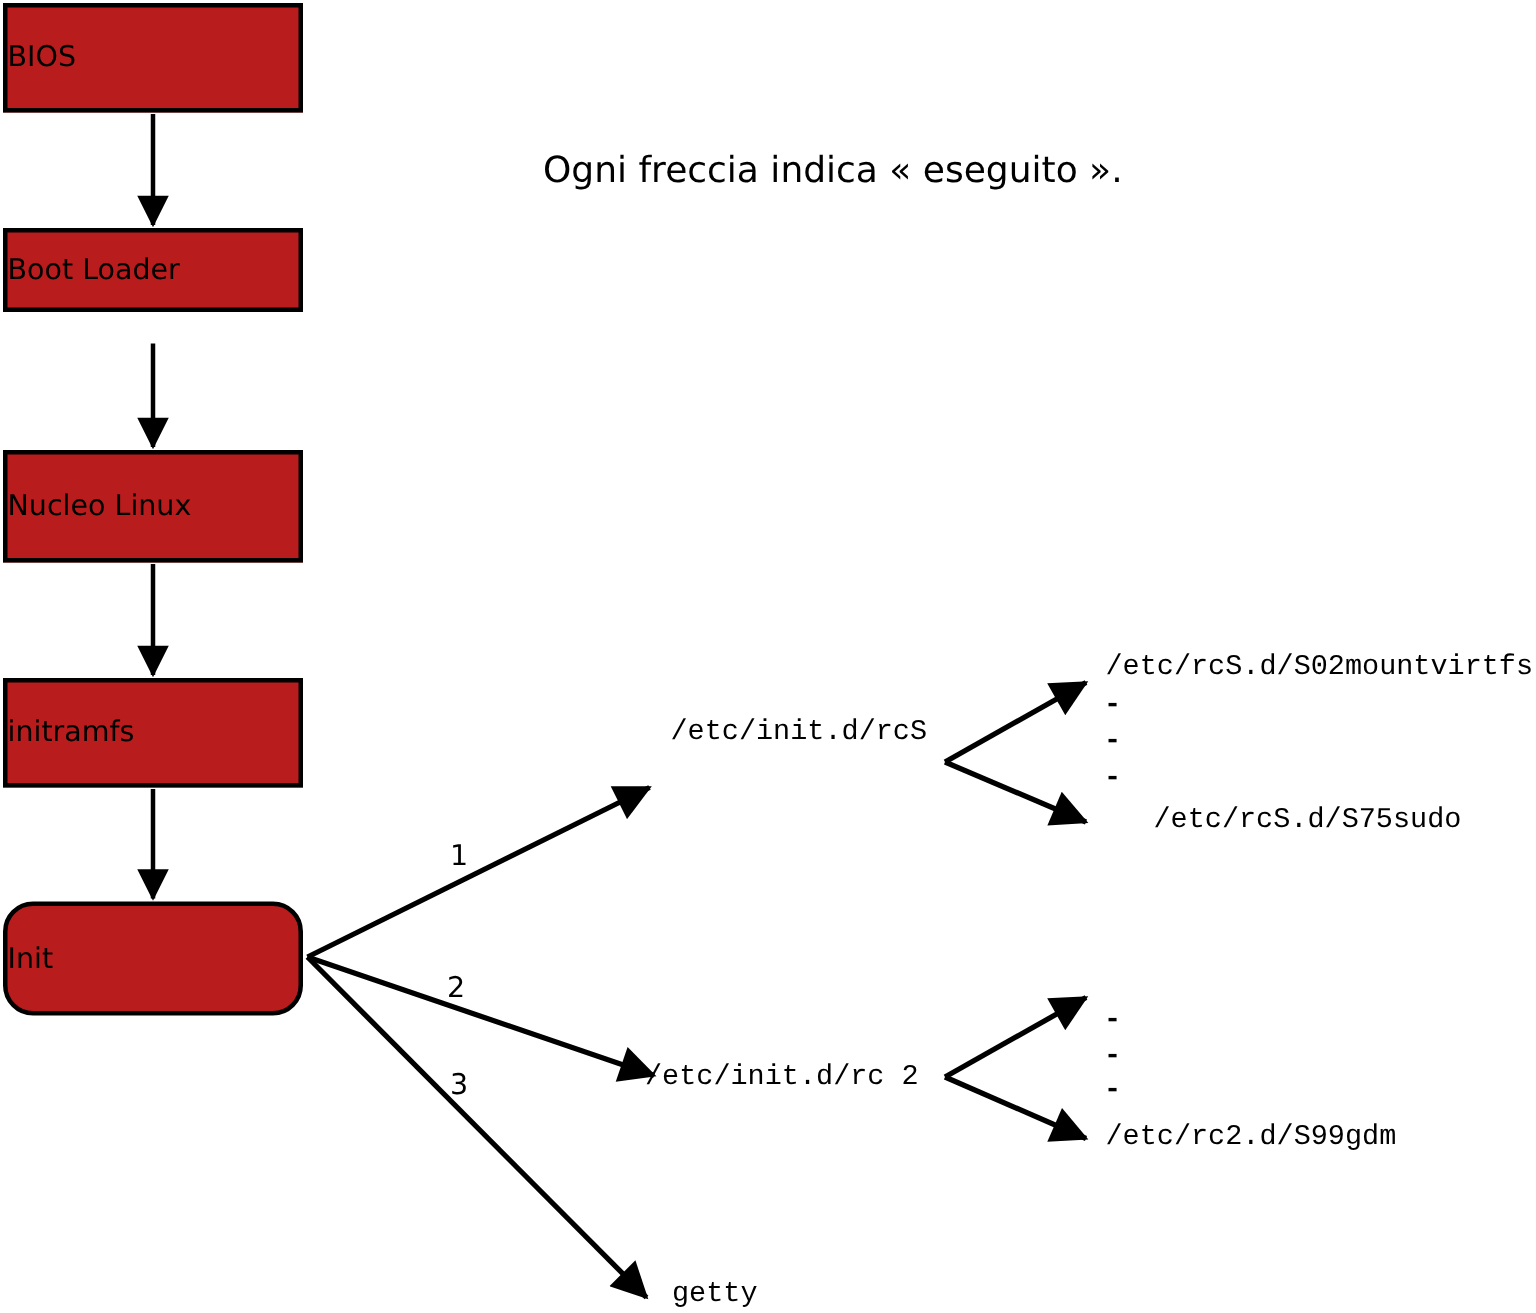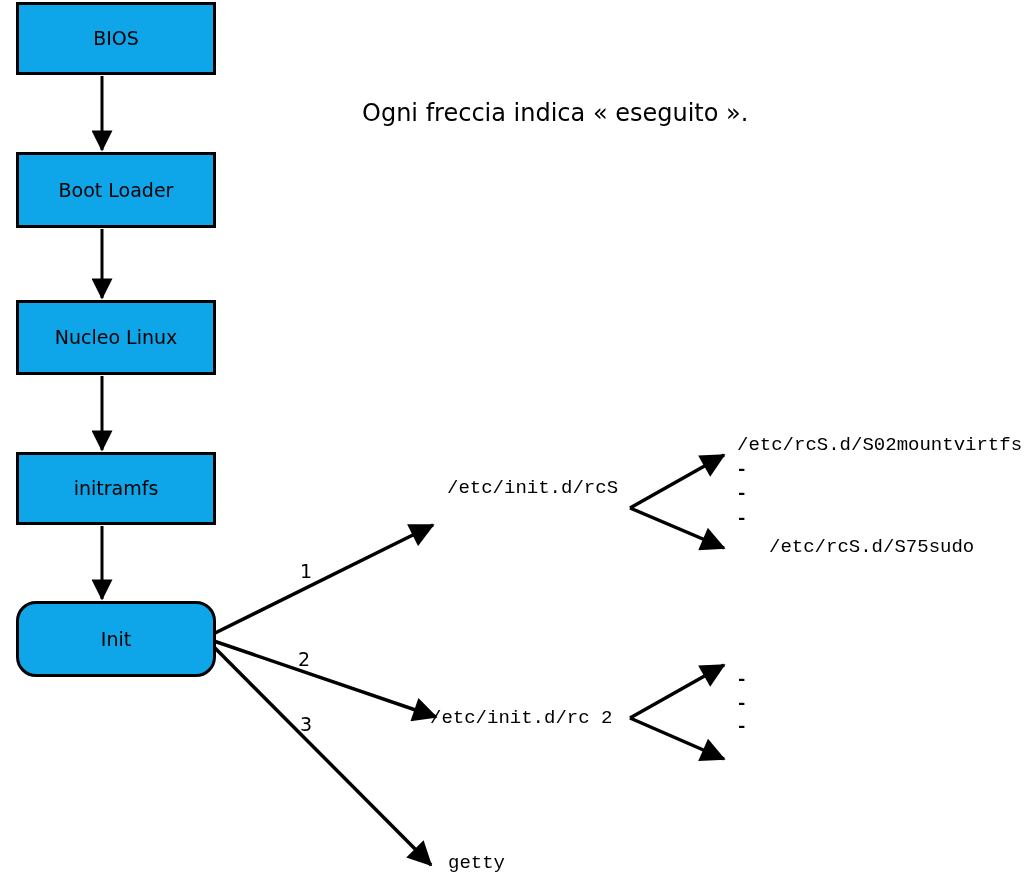--- a/index.html
+++ b/index.html
@@ -18,28 +18,27 @@
   }
   .wires {
     position: absolute;
     left: 0;
     top: 0;
     width: 1024px;
     height: 875px;
   }
   .box {
     position: absolute;
-    left: 16px;
+    left: 2px;
     width: 200px;
     box-sizing: border-box;
     border: 3px solid #000000;
-    background: #0ea5e9;
+    background: #b91c1c;
     display: flex;
     align-items: center;
-    justify-content: center;
     font-size: 19px;
     line-height: 1;
     white-space: nowrap;
   }
   .note {
     position: absolute;
     transform: translateY(-50%);
     font-size: 24px;
     white-space: nowrap;
   }
@@ -87,21 +86,21 @@
 
     <line x1="630" y1="718" x2="724" y2="665" stroke="#000000" stroke-width="3.5" marker-end="url(#ah)"></line>
     <line x1="630" y1="718" x2="724" y2="759" stroke="#000000" stroke-width="3.5" marker-end="url(#ah)"></line>
   </svg>
 
   <div class="note" style="left:362px; top:113px;">Ogni freccia indica « eseguito ».</div>
 
   <div class="box" style="top:2px;   height:73px;">
     <span>BIOS</span>
   </div>
-  <div class="box" style="top:152px; height:76px;">
+  <div class="box" style="top:152px; height:56px;">
     <span>Boot Loader</span>
   </div>
   <div class="box" style="top:300px; height:75px;">
     <span>Nucleo Linux</span>
   </div>
   <div class="box" style="top:452px; height:73px;">
     <span>initramfs</span>
   </div>
   <div class="box" style="top:601px; height:76px;border-radius:20px;">
     <span>Init</span>
@@ -115,16 +114,17 @@
   <div class="mono" style="left:737px; top:445px;">/etc/rcS.d/S02mountvirtfs</div>
   <div class="mono dash" style="left:736px; top:470px;">-</div>
   <div class="mono dash" style="left:736px; top:494px;">-</div>
   <div class="mono dash" style="left:736px; top:519px;">-</div>
   <div class="mono" style="left:769px; top:547px;">/etc/rcS.d/S75sudo</div>
 
   <div class="mono" style="left:430px; top:718px;">/etc/init.d/rc 2</div>
   <div class="mono dash" style="left:736px; top:680px;">-</div>
   <div class="mono dash" style="left:736px; top:704px;">-</div>
   <div class="mono dash" style="left:736px; top:727px;">-</div>
+  <div class="mono" style="left:737px; top:758px;">/etc/rc2.d/S99gdm</div>
 
   <div class="mono" style="left:448px; top:863px;">getty</div>
 
 </div>
 
 </body></html>

